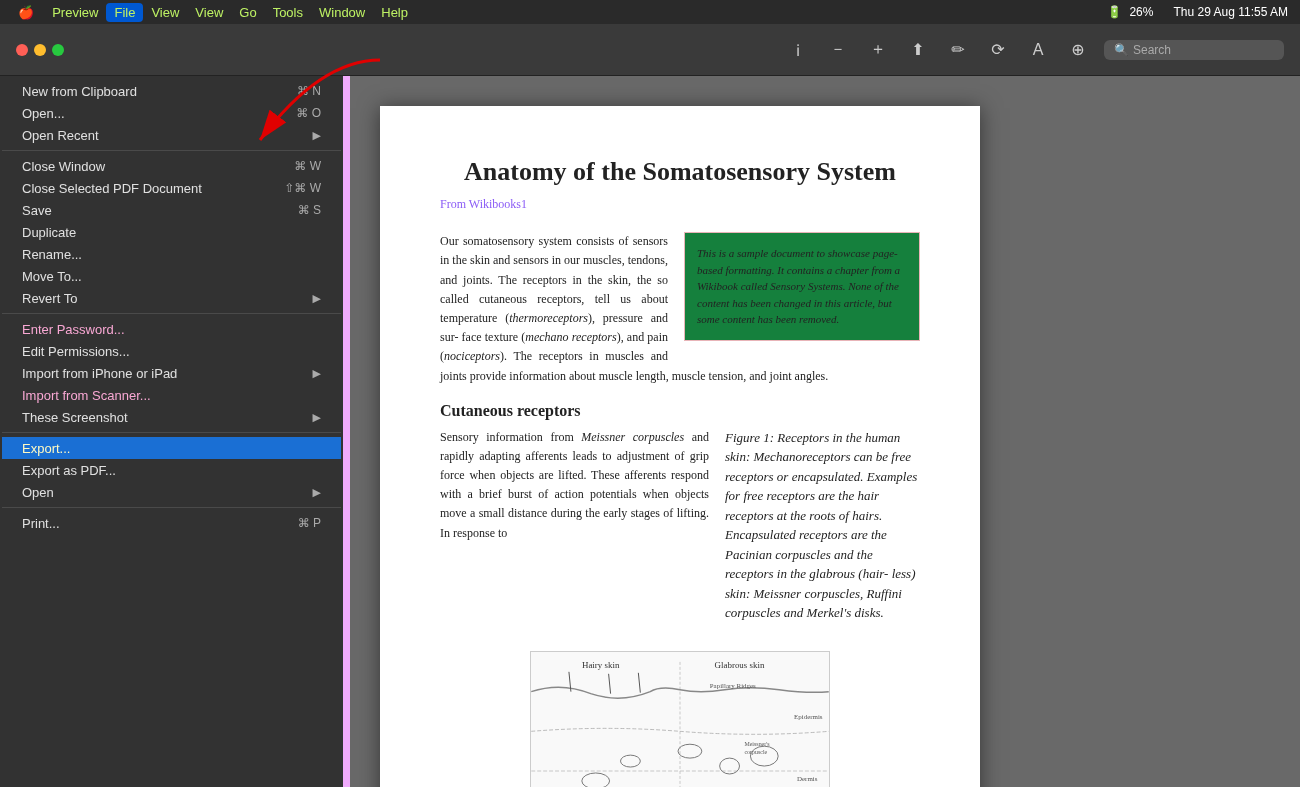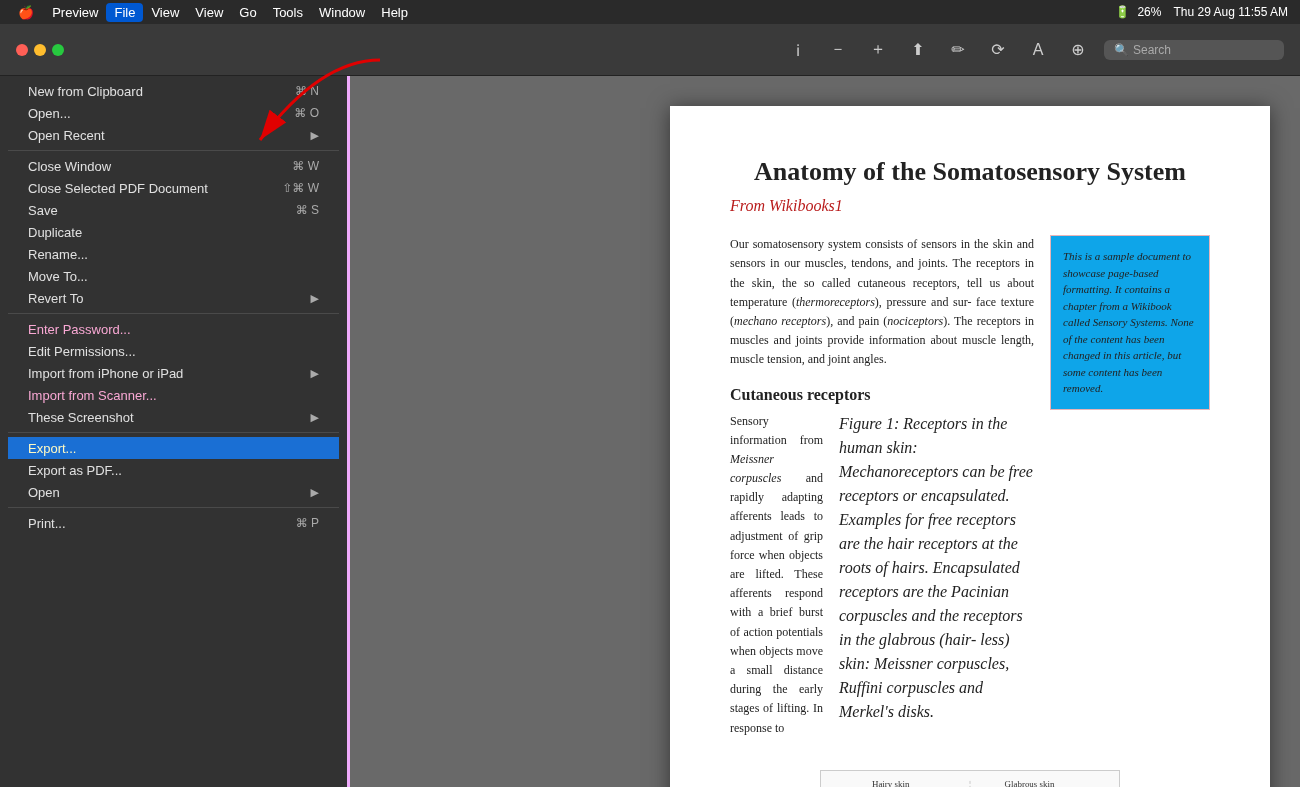--- a/index.html
+++ b/index.html
@@ -30,33 +30,34 @@
       gap: 0;
     }
     .apple-logo {
       font-size: 13px;
       color: #fff;
       padding: 0 10px;
       cursor: default;
     }
     .menu-item {
       font-size: 13px;
-      color: #ffffff;
+      color: #bef264;
       padding: 2px 8px;
       cursor: default;
       border-radius: 4px;
     }
     .menu-item.active {
       background: #0058d1;
       text-align: center;
     }
     .menubar-right {
       margin-left: auto;
       display: flex;
       align-items: flex-start;
+      gap: 8px;
       font-size: 12px;
       color: #fff;
     }
     .menubar-right span { padding: 0 4px; }
 
     
     .app-window {
       display: flex;
       flex-direction: column;
       width: 100%;
@@ -110,22 +111,22 @@
       display: flex;
       flex: 1;
       overflow: hidden;
     }
 
     
     .file-menu-dropdown {
       width: 350px;
       min-width: 350px;
       background: #323232;
-      border-right: 3px solid #f0abfc;
-      padding: 4px 8px;
+      border-right: 7px solid #f0abfc;
+      padding: 4px 2px;
       position: relative;
       z-index: 100;
     }
 
     .menu-section-item {
       display: flex;
       align-items: center;
       padding: 3px 20px;
       font-size: 13px;
       color: #e0e0e0;
@@ -166,75 +167,74 @@
       pointer-events: none;
     }
 
     
     .document-area {
       flex: 1;
       background: #696969;
       overflow: auto;
       display: flex;
       flex-direction: column;
-      align-items: flex-end;
+      align-items: flex-start;
       padding: 30px;
     }
     .pdf-page {
       background: #fff;
       width: 600px;
       min-height: 750px;
       padding: 50px 60px;
       box-shadow: 0 2px 20px rgba(0,0,0,0.5);
       font-family: Georgia, 'Times New Roman', serif;
       color: #222;
       position: relative;
     }
     .pdf-title {
       font-size: 26px;
       font-weight: bold;
       text-align: center;
       margin-bottom: 10px;
       line-height: 1.2;
     }
     .pdf-subtitle {
-      font-size: 16px;
-      font-style: italic;
+      font-size: 12px;
       text-align: left;
       margin-bottom: 20px;
-      color: #b91c1c;
+      color: #8b5cf6;
     }
     .pdf-body {
       font-size: 12px;
       line-height: 1.6;
       text-align: justify;
       margin-bottom: 16px;
     }
     .pdf-body em { font-style: italic; }
     .pdf-section-title {
       font-size: 16px;
       font-weight: bold;
       margin: 16px 0 8px 0;
     }
     .pink-box {
       float: right;
-      width: 160px;
-      background: #0ea5e9;
+      width: 236px;
+      background: #15803d;
       border: 1px solid #e8b4b8;
       padding: 12px;
       margin: 0 0 12px 16px;
       font-size: 11px;
       font-style: italic;
       line-height: 1.5;
       clear: right;
     }
     .figure-caption {
       float: right;
       width: 195px;
-      font-size: 16px;
+      font-size: 13px;
       margin: 0 0 12px 16px;
       font-style: italic;
       line-height: 1.5;
     }
     .clear { clear: both; }
   </style>
 </head>
 <body>
 
 <div class="menubar">

